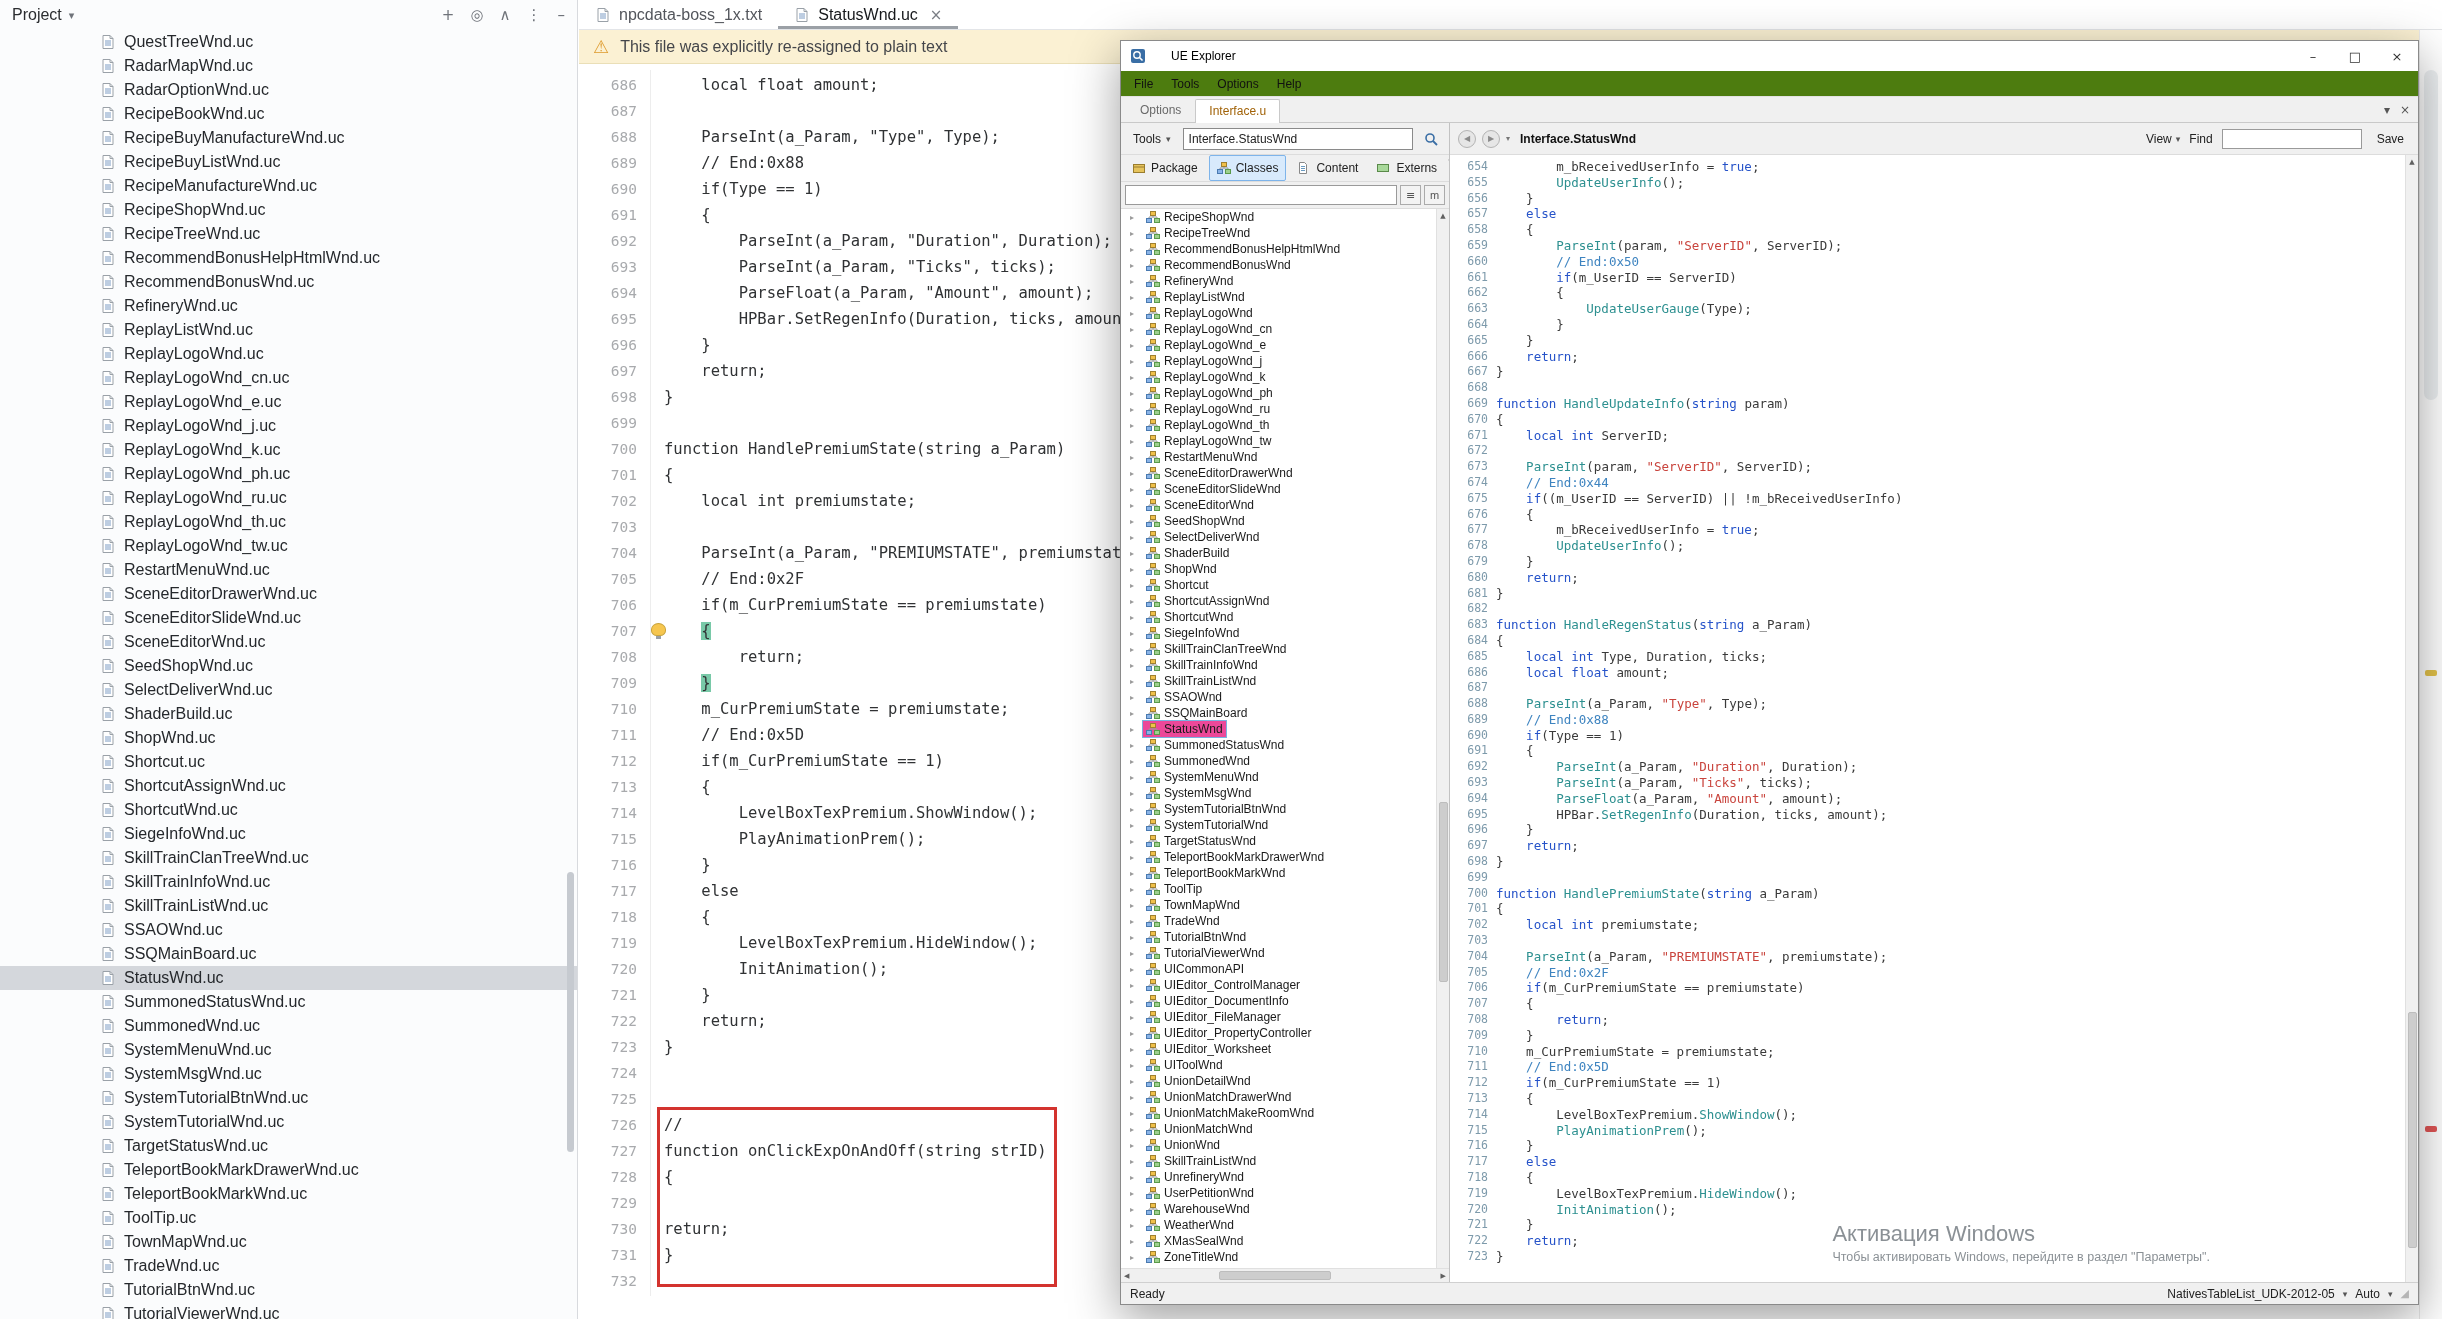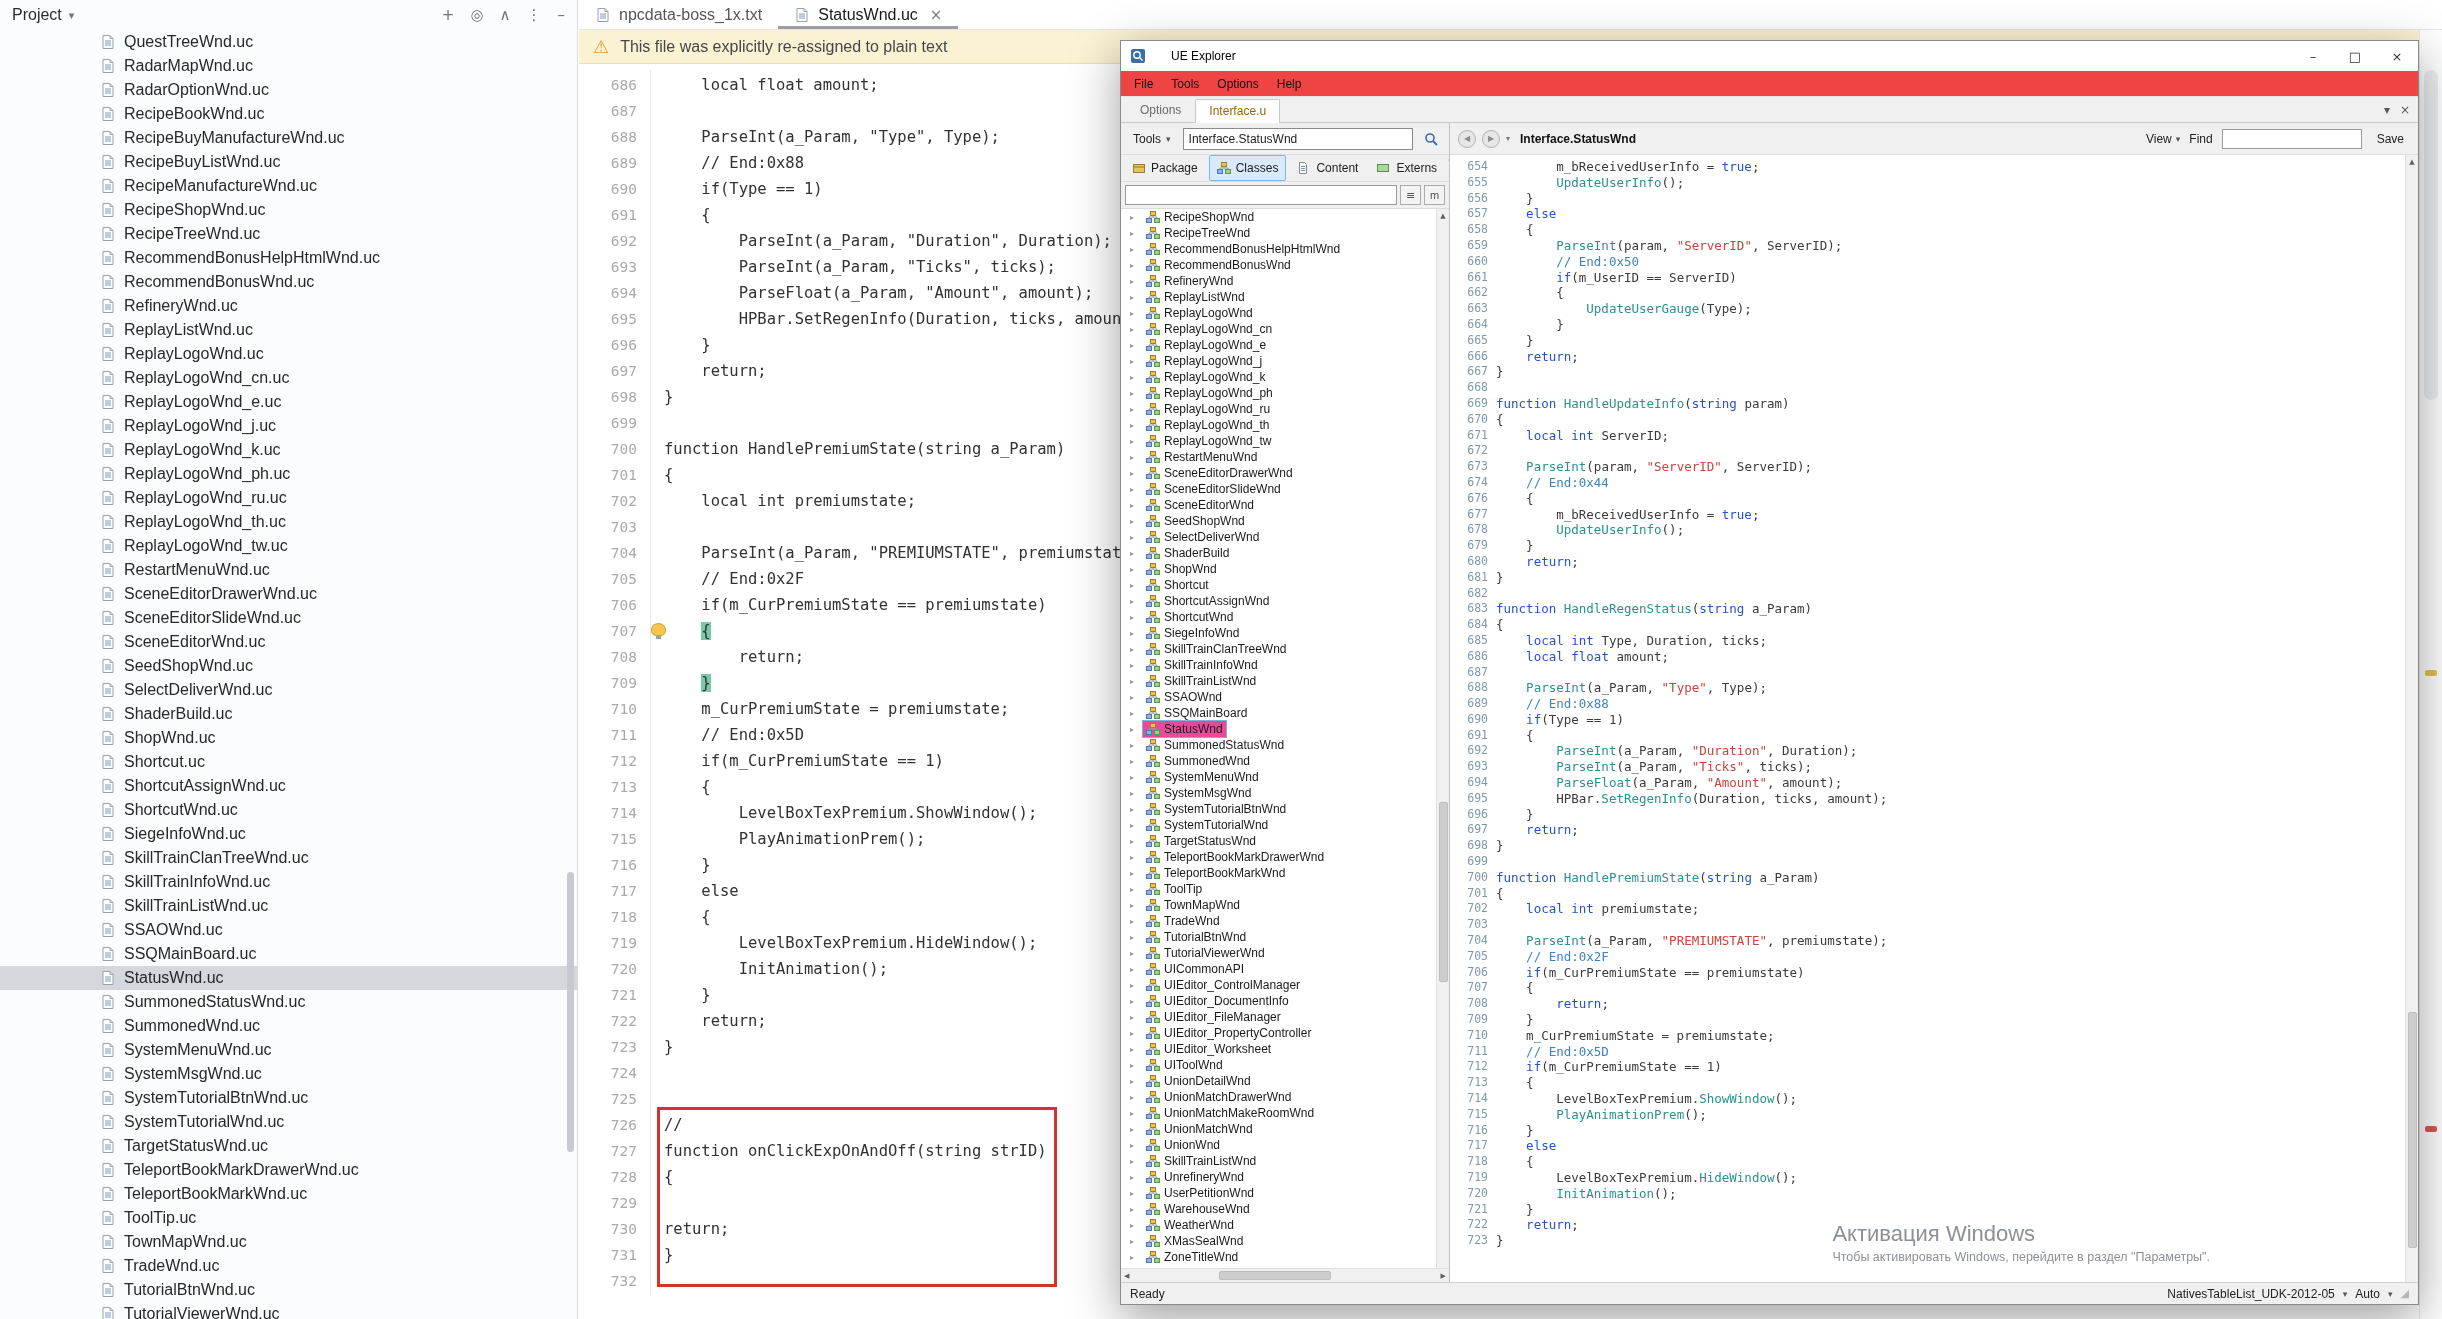--- a/index.html
+++ b/index.html
@@ -57,21 +57,21 @@
 
   
   .ue{position:absolute;left:1120px;top:40px;width:1299px;height:1265px;background:#f0f0f0;
     border:1px solid #8a8a8a;box-shadow:0 14px 46px rgba(0,0,0,.38);font-size:12px;color:#1e1e1e;
     z-index:10;display:flex;flex-direction:column}
   .ue-title{height:30px;background:#fff;display:flex;align-items:center;padding-left:9px;gap:25px;
     font-size:12px;color:#000;flex:0 0 30px}
   .ue-appico{width:16px;height:16px;display:inline-flex}
   .ue-ctrl{margin-left:auto;display:flex;height:100%}
   .ue-ctrl span{width:42px;display:flex;align-items:center;justify-content:center;font-size:13px;color:#333}
-  .ue-menu{height:26px;background:#ef4444;display:flex;align-items:center;padding-left:4px;
+  .ue-menu{height:26px;background:#4d7c0f;display:flex;align-items:center;padding-left:4px;
     border-bottom:1px solid #e2e2e2;flex:0 0 26px}
   .ue-menu span{padding:0 9px;font-size:12px;color:#111}
   .ue-tabs{height:26px;display:flex;align-items:flex-end;background:#f0f0f0;padding-left:5px;
     border-bottom:1px solid #c9c9c9;flex:0 0 26px;position:relative}
   .ue-tab{padding:4px 13px 5px;font-size:12px;color:#6a6a6a;border:1px solid transparent;border-bottom:none}
   .ue-tab.active{background:#fff;border-color:#c9c9c9;color:#a16207;position:relative;top:1px;
     border-radius:2px 2px 0 0}
   .ue-tab-actions{margin-left:auto;display:flex;align-items:center;gap:10px;padding:0 8px 5px 0;color:#555}
   .ue-body{flex:1;display:flex;min-height:0}
   .ue-left{flex:0 0 329px;width:329px;display:flex;flex-direction:column;border-right:1px solid #c2c2c2;min-height:0}
@@ -2108,20 +2108,24 @@
               </div>
               <div class="uline">
                 <span class="ugut">673</span>
                 <span class="ucode">    <span class="f">ParseInt</span>(param, <span class="s">"ServerID"</span>, ServerID);</span>
               </div>
               <div class="uline">
                 <span class="ugut">674</span>
                 <span class="ucode">    <span class="c">// End:0x44</span></span>
               </div>
               <div class="uline">
+                <span class="ugut">675</span>
+                <span class="ucode">    <span class="k">if</span>((m_UserID == ServerID) || !m_bReceivedUserInfo)</span>
+              </div>
+              <div class="uline">
                 <span class="ugut">676</span>
                 <span class="ucode">    {</span>
               </div>
               <div class="uline">
                 <span class="ugut">677</span>
                 <span class="ucode">        m_bReceivedUserInfo = <span class="k">true</span>;</span>
               </div>
               <div class="uline">
                 <span class="ugut">678</span>
                 <span class="ucode">        <span class="f">UpdateUserInfo</span>();</span>

